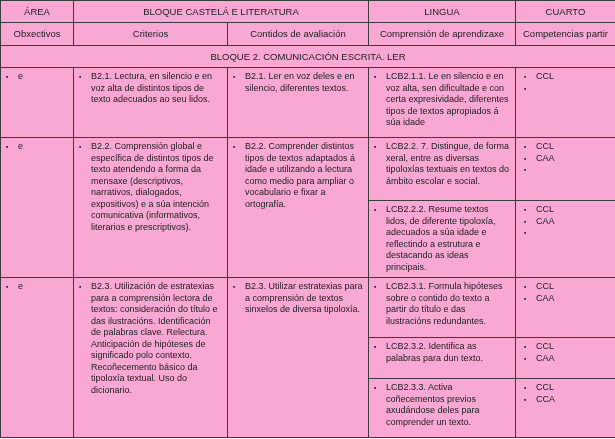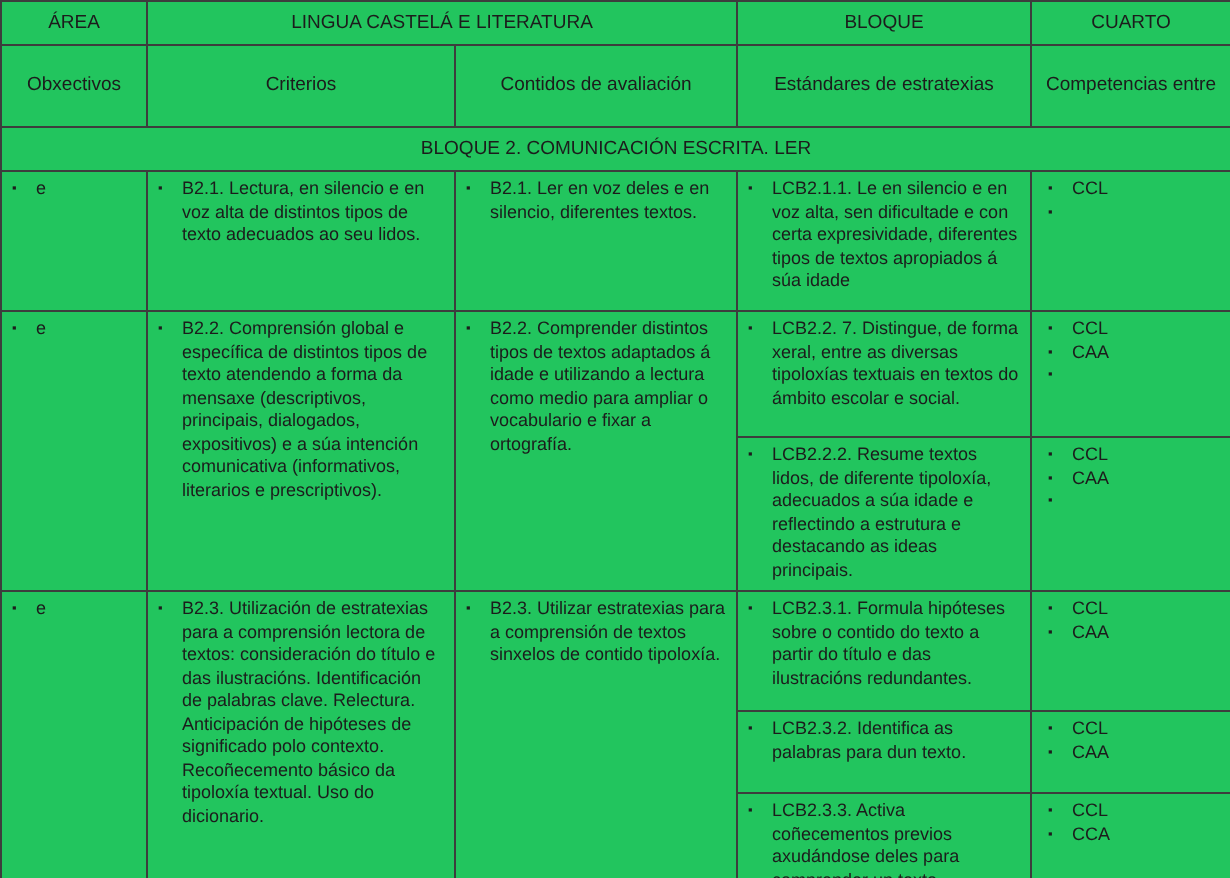--- a/index.html
+++ b/index.html
@@ -14,21 +14,21 @@
     table-layout: fixed;
     width: 615px;
   }
   td {
     border: 1px solid #3d3d3d;
     vertical-align: top;
     padding: 3px 4px 2px 5px;
     font-size: 9px;
     line-height: 11.5px;
     overflow: hidden;
-    background: #22c55e;
+    background: #f9a8d4;
   }
   td.hc {
     text-align: center;
     vertical-align: middle;
     font-size: 9.5px;
     padding: 2px 3px;
   }
   .li { display: flex; align-items: flex-start; }
   .bullet {
     flex: 0 0 12px;
@@ -47,31 +47,31 @@
     <col style="width:73px">
     <col style="width:154px">
     <col style="width:141px">
     <col style="width:147px">
     <col style="width:100px">
   </colgroup>
 
   <tbody>
       <tr style="height:22px">
     <td class="hc">ÁREA</td>
-    <td class="hc" colspan="2">LINGUA CASTELÁ E LITERATURA</td>
-    <td class="hc">BLOQUE</td>
+    <td class="hc" colspan="2">BLOQUE CASTELÁ E LITERATURA</td>
+    <td class="hc">LINGUA</td>
     <td class="hc">CUARTO</td>
   </tr>
 
-  <tr style="height:41px">
+  <tr style="height:23px">
     <td class="hc">Obxectivos</td>
     <td class="hc">Criterios</td>
     <td class="hc">Contidos de avaliación</td>
-    <td class="hc">Estándares de estratexias</td>
-    <td class="hc">Competencias entre</td>
+    <td class="hc">Comprensión de aprendizaxe</td>
+    <td class="hc">Competencias partir</td>
   </tr>
 
   <tr style="height:22px">
     <td class="hc" colspan="5">BLOQUE 2. COMUNICACIÓN ESCRITA. LER</td>
   </tr>
 
   <tr style="height:70px">
     <td>
       <div class="li">
             <span class="bullet">▪</span>
@@ -111,21 +111,21 @@
   <tr style="height:63px">
     <td rowspan="2">
       <div class="li">
             <span class="bullet">▪</span>
             <span class="txt">e</span>
           </div>
     </td>
     <td rowspan="2">
       <div class="li">
             <span class="bullet">▪</span>
-            <span class="txt">B2.2. Comprensión global e específica de distintos tipos de texto atendendo a forma da mensaxe (descriptivos, principais, dialogados, expositivos) e a súa intención comunicativa (informativos, literarios e prescriptivos).</span>
+            <span class="txt">B2.2. Comprensión global e específica de distintos tipos de texto atendendo a forma da mensaxe (descriptivos, narrativos, dialogados, expositivos) e a súa intención comunicativa (informativos, literarios e prescriptivos).</span>
           </div>
     </td>
     <td rowspan="2">
       <div class="li">
             <span class="bullet">▪</span>
             <span class="txt">B2.2. Comprender distintos tipos de textos adaptados á idade e utilizando a lectura como medio para ampliar o vocabulario e fixar a ortografía.</span>
           </div>
     </td>
     <td>
       <div class="li">
@@ -181,21 +181,21 @@
     </td>
     <td rowspan="3">
       <div class="li">
             <span class="bullet">▪</span>
             <span class="txt">B2.3. Utilización de estratexias para a comprensión lectora de textos: consideración do título e das ilustracións. Identificación de palabras clave. Relectura. Anticipación de hipóteses de significado polo contexto. Recoñecemento básico da tipoloxía textual. Uso do dicionario.</span>
           </div>
     </td>
     <td rowspan="3">
       <div class="li">
             <span class="bullet">▪</span>
-            <span class="txt">B2.3. Utilizar estratexias para a comprensión de textos sinxelos de contido tipoloxía.</span>
+            <span class="txt">B2.3. Utilizar estratexias para a comprensión de textos sinxelos de diversa tipoloxía.</span>
           </div>
     </td>
     <td>
       <div class="li">
             <span class="bullet">▪</span>
             <span class="txt">LCB2.3.1. Formula hipóteses sobre o contido do texto a partir do título e das ilustracións redundantes.</span>
           </div>
     </td>
     <td class="comp">
       <div class="li">

